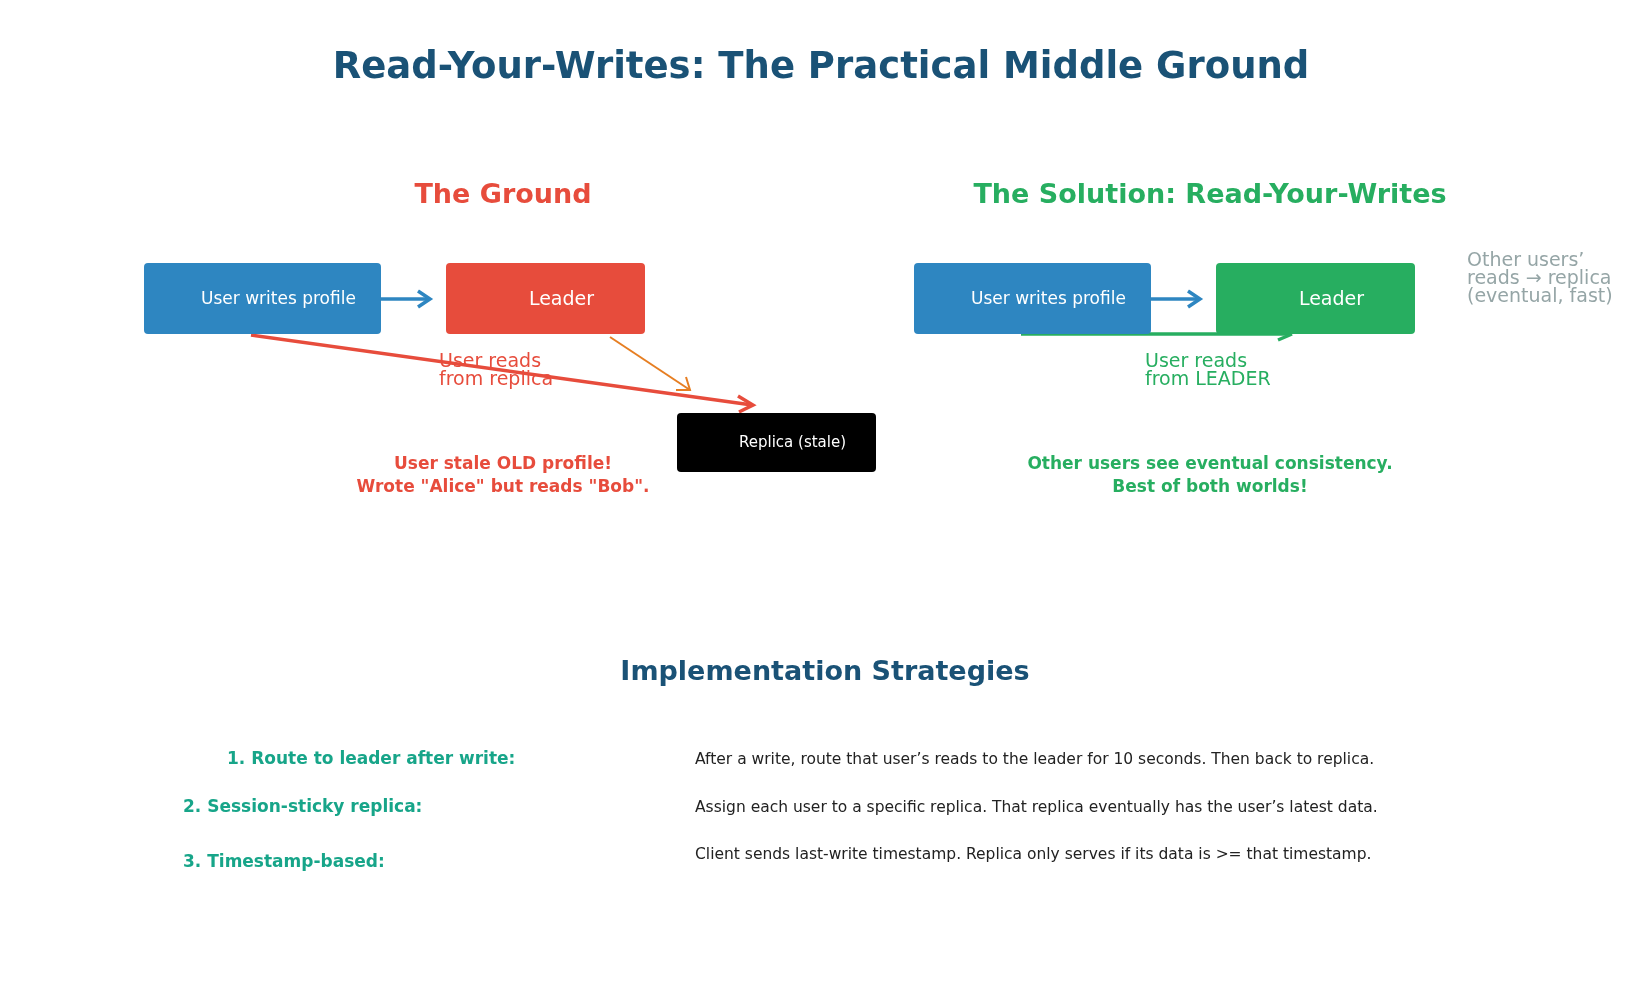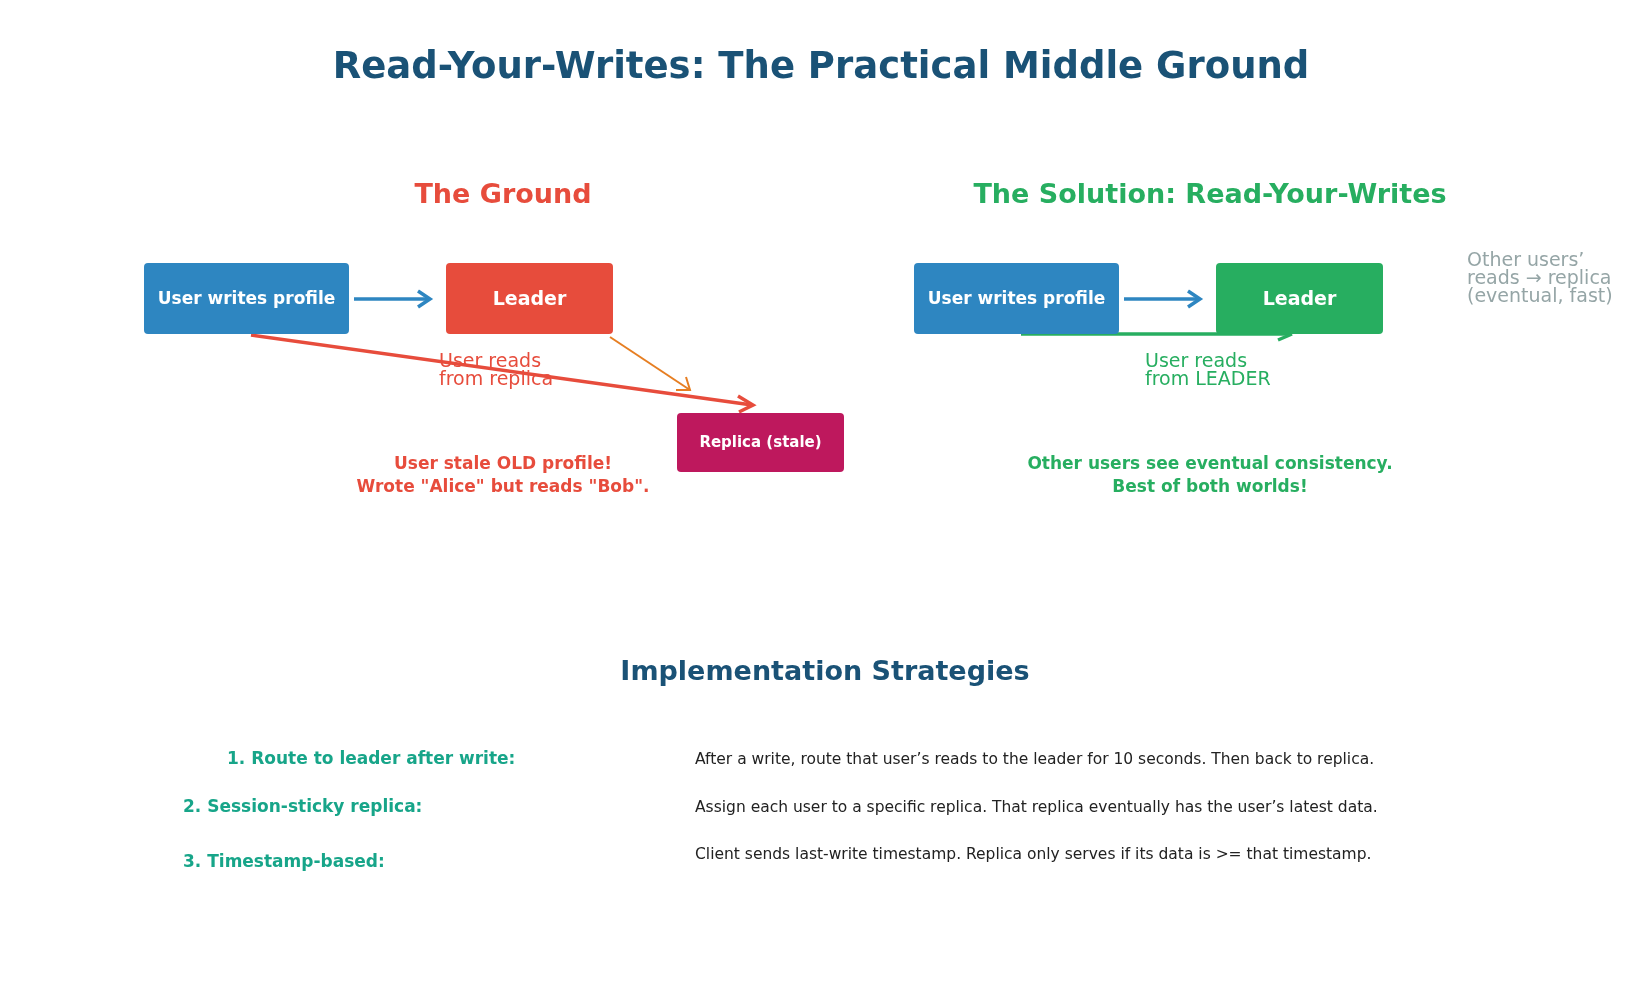--- a/index.html
+++ b/index.html
@@ -1,20 +1,20 @@
 <!DOCTYPE html>
 <html><head>
 <meta charset="utf-8">
 <style>
   html, body { margin:0; padding:0; background:#ffffff; }
   body { width:1642px; height:1005px; position:relative; overflow:hidden; font-family:"DejaVu Sans", sans-serif; }
   .abs { position:absolute; }
   .title { left:0; width:1642px; top:44px; text-align:center; font-size:37px; font-weight:bold; color:#1a5276; }
   .sec-title { font-size:27px; font-weight:bold; text-align:center; }
-  .box { border-radius:4px; color:#fff; font-weight:bold; display:flex; align-items:center; justify-content:center; text-align:center; line-height:1.3; }
+  .box { border-radius:4px; color:#fff; font-weight:normal; display:flex; align-items:center; justify-content:center; text-align:center; line-height:1.3;padding-left:32px; }
   .lbl { font-size:19px; line-height:18px; }
   .caption { font-size:17px; font-weight:bold; text-align:center; line-height:23px; }
   .strat-name { font-size:17px; font-weight:bold; color:#17a589; }
   .strat-desc { font-size:15.5px; color:#222; }
   svg { position:absolute; left:0; top:0; }
 </style>
 </head>
 <body>
 
 <div class="abs title">Read-Your-Writes: The Practical Middle Ground</div>
@@ -44,21 +44,21 @@
   </g>
 
   <g>
     <line x1="1021" y1="334" x2="1290" y2="334" stroke="#27ae60" stroke-width="3.5"></line>
     <polyline points="1278,340 1292,334" fill="none" stroke="#27ae60" stroke-width="3.5"></polyline>
   </g>
 </svg>
 
 <div class="abs box" style="left:144px;top:263px;width:205px;height:71px;background:#2e86c1;font-size:17px;">User writes profile</div>
 <div class="abs box" style="left:446px;top:263px;width:167px;height:71px;background:#e74c3c;font-size:19px;">Leader</div>
-<div class="abs box" style="left:677px;top:413px;width:167px;height:59px;background:#be185d;font-size:15px;">Replica (stale)</div>
+<div class="abs box" style="left:677px;top:413px;width:167px;height:59px;background:#000000;font-size:15px;">Replica (stale)</div>
 
 <div class="abs lbl" style="left:439px;top:351px;color:#e74c3c;">
   <div>User reads</div>
   <div>from replica</div>
 </div>
 
 <div class="abs caption" style="left:283px;width:440px;top:452px;color:#e74c3c;">
   <div>User stale OLD profile!</div>
   <div>Wrote "Alice" but reads "Bob".</div>
 </div>

